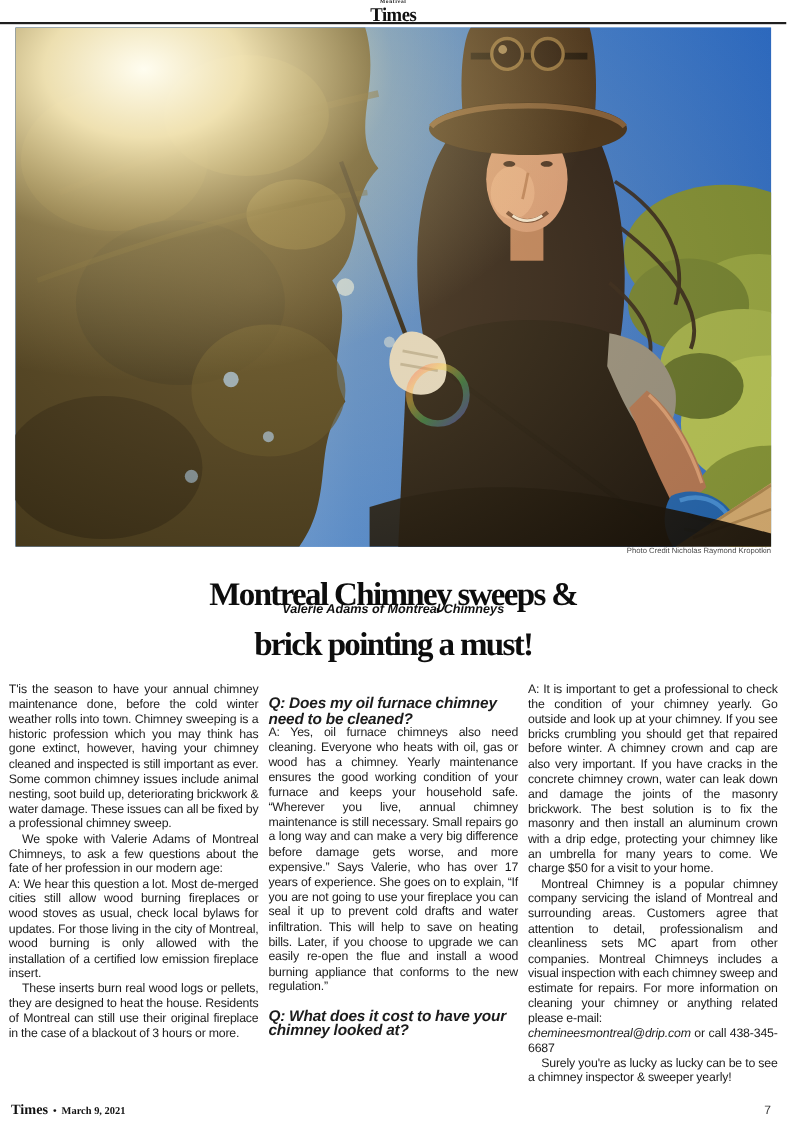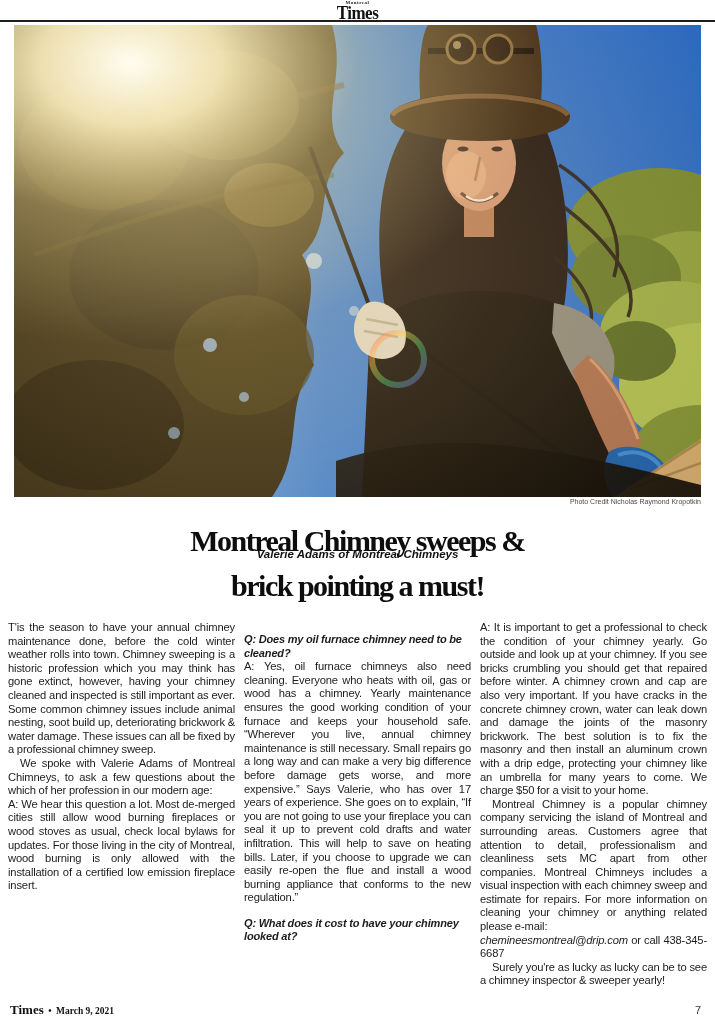--- a/index.html
+++ b/index.html
@@ -21,21 +21,21 @@
   .photo-credit{position:absolute;right:0;top:0;font-size:7px;color:#4a4a4a;}
   
   .headline{position:absolute;top:518px;left:0;width:715px;text-align:center;
     font-family:"Liberation Serif",serif;font-weight:bold;font-size:30px;line-height:45px;
     letter-spacing:-1.5px;color:#0d0d0d;}
   
   .columns{position:absolute;top:621px;left:8px;width:699px;display:flex;gap:9px;}
   .col{flex:1 1 0;min-width:0;}
   .col p{margin:0;font-size:11.2px;line-height:13.6px;text-align:justify;letter-spacing:-.15px;word-spacing:-.2px;}
   .col p.blk-indent{text-indent:12px;}
-  .col p.blk-question{font-weight:bold;font-style:italic;text-align:left;margin-top:12px;font-size:11px;}
+  .col p.blk-question{font-weight:bold;font-style:italic;text-align:left;margin-top:12px;font-size:14px;}
   .col p.blk-contact .em{font-style:italic;}
   
   .footer{position:absolute;left:10px;right:10px;top:1000px;height:20px;}
   .footer-left{position:absolute;left:0;bottom:2px;}
   .footer-brand{font-family:"Liberation Serif",serif;font-weight:bold;font-size:13px;color:#111;}
   .footer-sep,.footer-date{font-family:"Liberation Serif",serif;font-weight:bold;font-size:9.5px;color:#111;}
   .page-number{position:absolute;right:4px;bottom:4px;font-size:11px;color:#333;}
 </style>
 </head>
 <body>
@@ -173,22 +173,23 @@
 </div>
 
 <div class="headline">
   <div>Montreal Chimney sweeps &amp;</div>
   <div>brick pointing a must!</div>
 </div>
 
 <div class="columns">
   <div class="col">
       <p class="blk-lead">T'is the season to have your annual chimney maintenance done, before the cold winter weather rolls into town. Chimney sweeping is a historic profession which you may think has gone extinct, however, having your chimney cleaned and inspected is still important as ever. Some common chimney issues include animal nesting, soot build up, deteriorating brickwork &amp; water damage. These issues can all be fixed by a professional chimney sweep.</p>
-      <p class="blk-indent">We spoke with Valerie Adams of Montreal Chimneys, to ask a few questions about the which of her profession in our modern age:</p>
+      <p class="blk-indent">We spoke with Valerie Adams of Montreal Chimneys, to ask a few questions about the fate of her profession in our modern age:</p>
       <p class="blk-answer">A: We hear this question a lot. Most de-merged cities still allow wood burning fireplaces or wood stoves as usual, check local bylaws for updates. For those living in the city of Montreal, wood burning is only allowed with the installation of a certified low emission fireplace insert.</p>
+      <p class="blk-indent">These inserts burn real wood logs or pellets, they are designed to heat the house. Residents of Montreal can still use their original fireplace in the case of a blackout of 3 hours or more.</p>
     </div>
   <div class="col">
       <p class="blk-question">Q: Does my oil furnace chimney need to be cleaned?</p>
       <p class="blk-answer">A: Yes, oil furnace chimneys also need cleaning. Everyone who heats with oil, gas or wood has a chimney. Yearly maintenance ensures the good working condition of your furnace and keeps your household safe. “Wherever you live, annual chimney maintenance is still necessary. Small repairs go a long way and can make a very big difference before damage gets worse, and more expensive.” Says Valerie, who has over 17 years of experience. She goes on to explain, “If you are not going to use your fireplace you can seal it up to prevent cold drafts and water infiltration. This will help to save on heating bills. Later, if you choose to upgrade we can easily re-open the flue and install a wood burning appliance that conforms to the new regulation.”</p>
       <p class="blk-question">Q: What does it cost to have your chimney looked at?</p>
     </div>
   <div class="col">
       <p class="blk-answer">A: It is important to get a professional to check the condition of your chimney yearly. Go outside and look up at your chimney. If you see bricks crumbling you should get that repaired before winter. A chimney crown and cap are also very important. If you have cracks in the concrete chimney crown, water can leak down and damage the joints of the masonry brickwork. The best solution is to fix the masonry and then install an aluminum crown with a drip edge, protecting your chimney like an umbrella for many years to come. We charge $50 for a visit to your home.</p>
       <p class="blk-indent">Montreal Chimney is a popular chimney company servicing the island of Montreal and surrounding areas. Customers agree that attention to detail, professionalism and cleanliness sets MC apart from other companies. Montreal Chimneys includes a visual inspection with each chimney sweep and estimate for repairs. For more information on cleaning your chimney or anything related please e-mail:</p>
       <p class="blk-contact"><span class="em">chemineesmontreal@drip.com</span> or call 438-345-6687</p>

